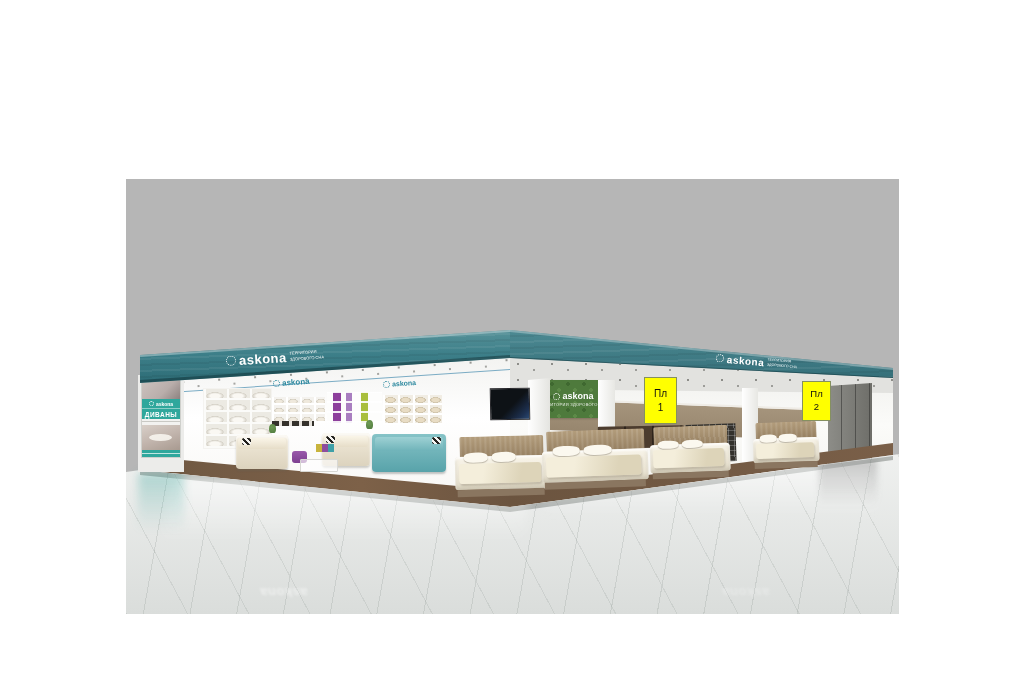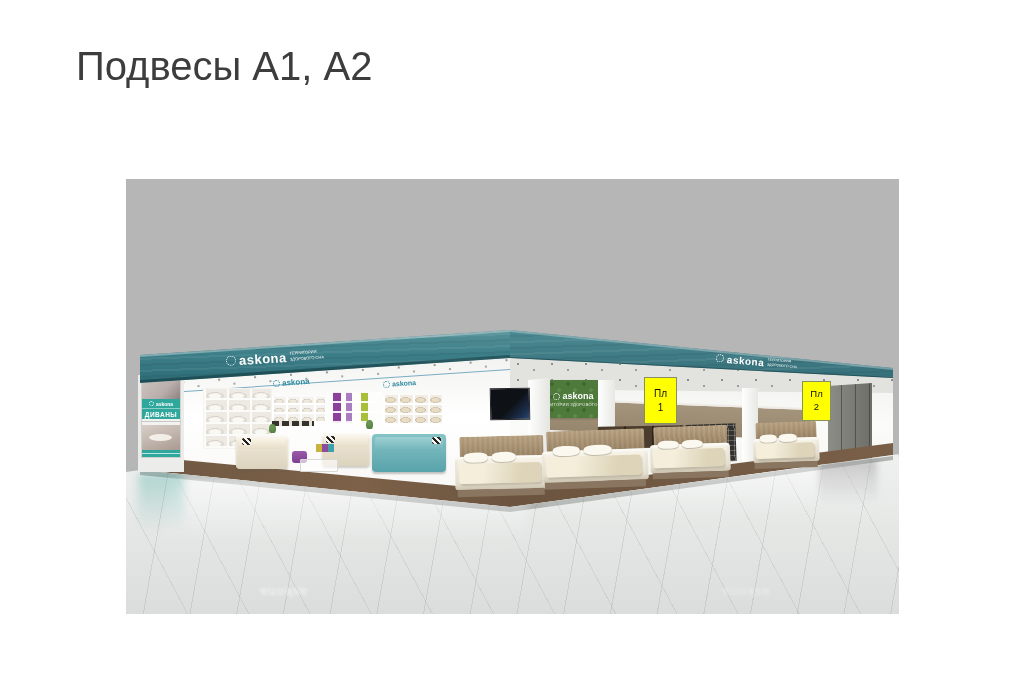--- a/index.html
+++ b/index.html
@@ -213,21 +213,20 @@
   .pl-label{position:absolute;z-index:9;background:#ffff00;border:1px solid #859060;color:#111;
     display:flex;flex-direction:column;align-items:center;justify-content:center;line-height:1.35;
     box-sizing:border-box;text-align:center;}
   .pl-1{left:518px;top:198px;width:33px;height:47px;font-size:10px;}
   .pl-2{left:676px;top:202px;width:29px;height:40px;font-size:9.5px;}
 </style>
 </head>
 <body>
 
 <div class="slide">
-  <div class="title">Подвесы А1, А2</div>
 
   <div class="render">
 
     <div class="floor">
       <div class="floor-tiles"></div>
     </div>
     <div class="floor-shadow"></div>
 
     <div class="refl refl-interior"></div>
     <div class="refl refl-banner"></div>

